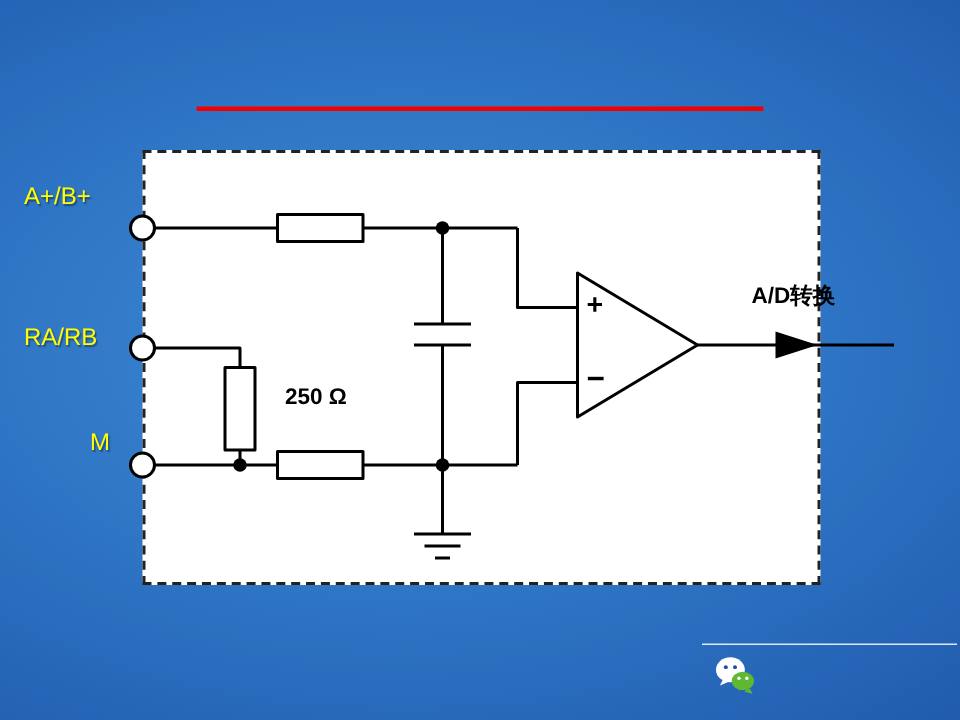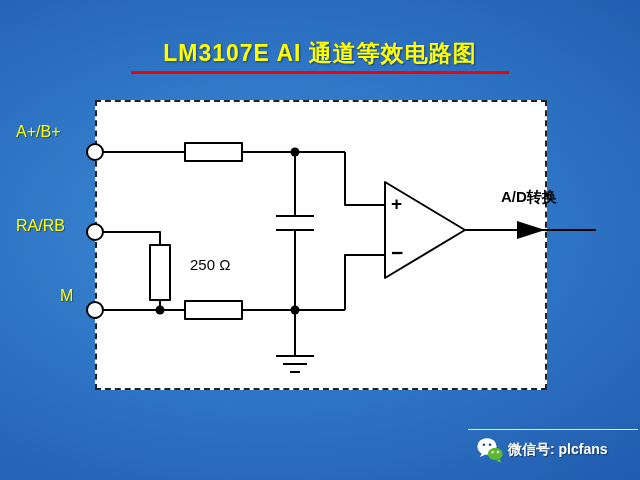--- a/index.html
+++ b/index.html
@@ -37,21 +37,21 @@
   .lbl {
     position:absolute;
     color:#ffff00; font-size:16px; font-weight:normal;
     text-shadow:1px 1px 1px rgba(0,0,0,0.4);
     white-space:nowrap;
   }
   .lbl-a  { left:16px; top:123px; }
   .lbl-ra { left:16px; top:217px;text-align:center; }
   .lbl-m  { left:60px; top:287px; }
   .ink {
-    position:absolute; color:#000000; white-space:nowrap;
+    position:absolute; color:#000000; white-space:nowrap;font-weight:bold;
   }
   .lbl-250 { left:190px; top:256px; font-size:15px; }
   .lbl-out { left:501px; top:188px; font-size:15px; font-weight:bold; }
   .opamp-sign { font-weight:bold; line-height:20px; }
   .sign-plus  { left:391px; top:194px; font-size:19px; }
   .sign-minus { left:391px; top:243px; font-size:21px; }
   .footer-divider {
     position:absolute; left:468px; top:429px; width:170px; height:1px;
     background:rgba(255,255,255,0.85);
   }
@@ -63,21 +63,20 @@
     color:#ffffff; font-size:14px; font-weight:bold;
     text-shadow:1px 1px 1px rgba(0,0,0,0.4);
     white-space:nowrap;
   }
 </style>
 </head>
 <body>
 
 <div class="slide">
 
-  <div class="title">LM3107E AI 通道等效电路图</div>
   <div class="title-underline"></div>
 
   <div class="circuit-box"></div>
 
   <svg class="circuit" viewBox="0 0 640 480">
     <g stroke="#000000" stroke-width="2" fill="none" stroke-linejoin="round">
       <path d="M103 152 H345 M345 152 V205 H385"></path>
       <path d="M103 310 H345 M345 310 V255 H385"></path>
       <path d="M103 232 H160 V310"></path>
       <path d="M295 152 V216 M295 230 V310"></path>
@@ -117,15 +116,14 @@
   <svg class="wechat-icon" viewBox="0 0 32 32">
     <ellipse cx="12.5" cy="12" rx="11" ry="9.5" fill="#ffffff"></ellipse>
     <path d="M7 19 l-2.5 5 6-2.5 z" fill="#ffffff"></path>
     <circle cx="9" cy="10" r="1.5" fill="#1b4d9e"></circle>
     <circle cx="16" cy="10" r="1.5" fill="#1b4d9e"></circle>
     <ellipse cx="22" cy="20.5" rx="8.5" ry="7" fill="#5fb832"></ellipse>
     <path d="M27 26 l2.5 4.5 -6.5-2 z" fill="#5fb832"></path>
     <circle cx="19" cy="18.5" r="1.3" fill="#ffffff"></circle>
     <circle cx="25" cy="18.5" r="1.3" fill="#ffffff"></circle>
   </svg>
-  <div class="wechat-text">微信号: plcfans</div>
 
 </div>
 
 </body></html>

